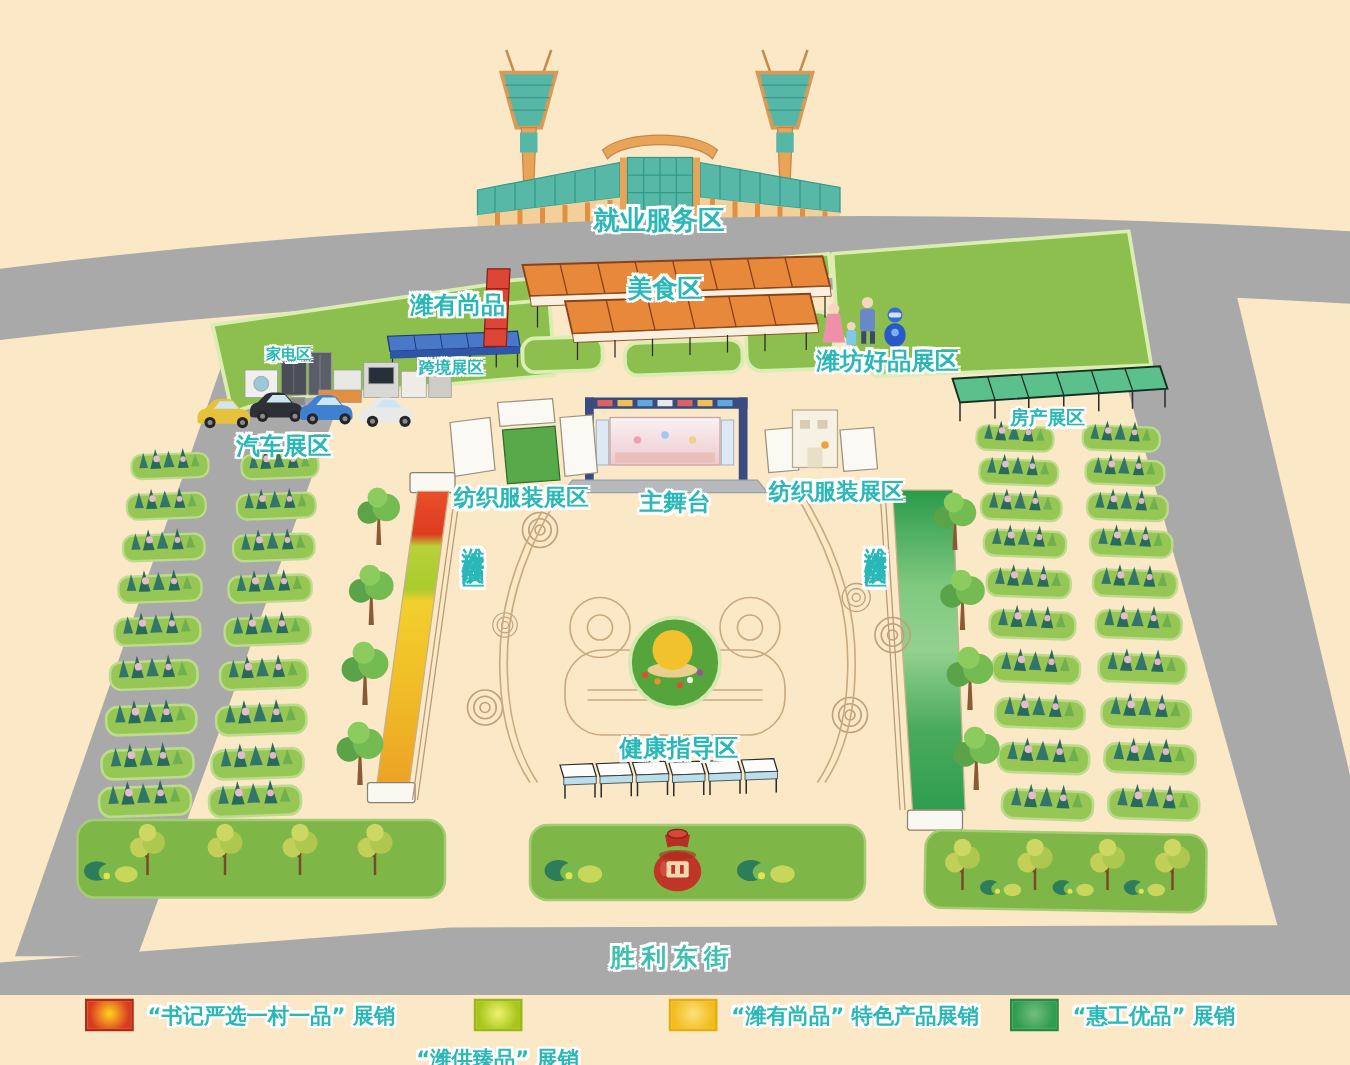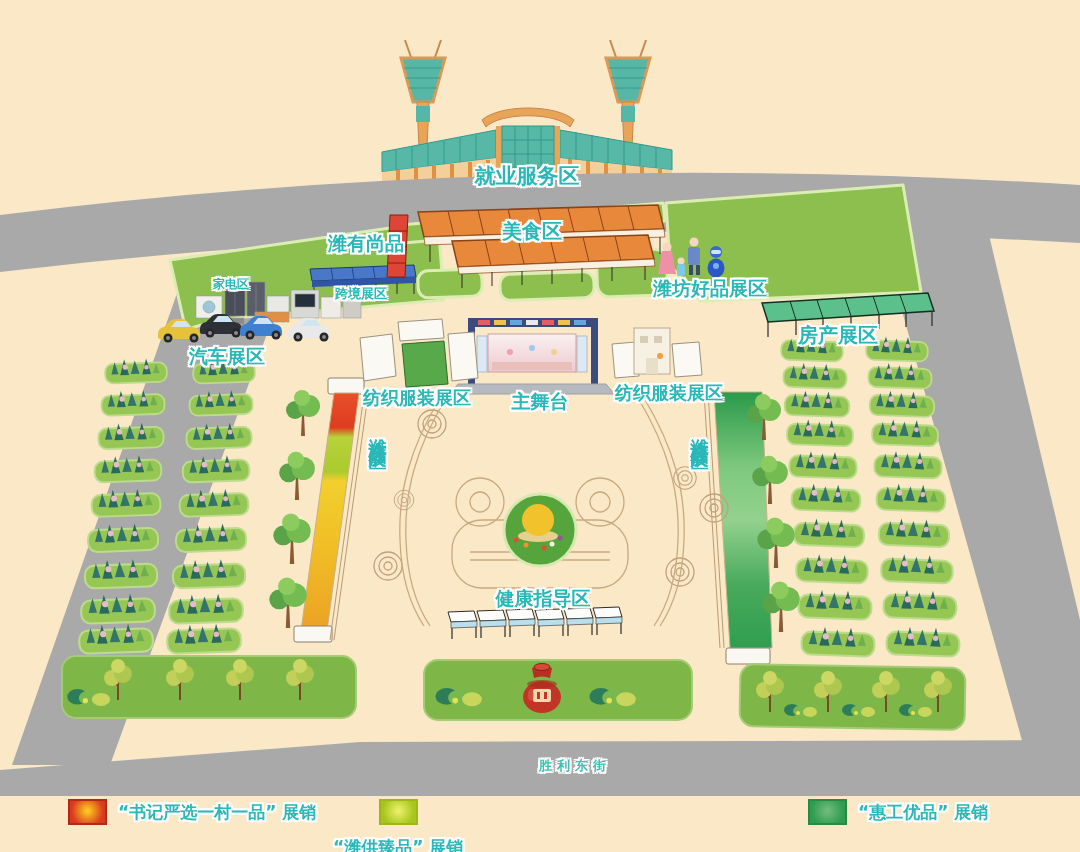--- a/index.html
+++ b/index.html
@@ -489,36 +489,40 @@
   </g>
 </svg>
 
 <div class="lbl" style="left:527px;top:176px;font-size:21px;">就业服务区</div>
 <div class="lbl" style="left:366px;top:244px;font-size:19px;">潍有尚品</div>
 <div class="lbl" style="left:532px;top:231px;font-size:20px;">美食区</div>
 <div class="lbl" style="left:231px;top:284px;font-size:12px;">家电区</div>
 <div class="lbl" style="left:361px;top:294px;font-size:13px;">跨境展区</div>
 <div class="lbl" style="left:710px;top:289px;font-size:19px;">潍坊好品展区</div>
 <div class="lbl" style="left:227px;top:357px;font-size:19px;">汽车展区</div>
-<div class="lbl" style="left:838px;top:335px;font-size:20px;">房产展区</div>
+<div class="lbl" style="left:838px;top:335px;font-size:15px;">房产展区</div>
 <div class="lbl" style="left:417px;top:398px;font-size:18px;">纺织服装展区</div>
 <div class="lbl" style="left:540px;top:402px;font-size:19px;">主舞台</div>
 <div class="lbl" style="left:669px;top:393px;font-size:18px;">纺织服装展区</div>
 <div class="lbl lbl-v" style="left:377px;top:424px;font-size:18px;">潍坊好品展区</div>
 <div class="lbl lbl-v" style="left:699px;top:424px;font-size:18px;">潍坊好品展区</div>
 <div class="lbl" style="left:543px;top:599px;font-size:19px;">健康指导区</div>
-<div class="lbl street" style="left:538px;top:766px;font-size:13px;margin-left:37px;">胜利东街</div>
+<div class="lbl street" style="left:538px;top:766px;font-size:20px;">胜利东街</div>
 
 <div id="legend">
   <div class="legend-item" style="left:68px;">
     <span class="swatch" style="background: radial-gradient(circle at 50% 45%, rgb(255, 211, 32) 0%, rgb(217, 58, 32) 75%); border-color: rgb(178, 42, 20);"></span>
     <span class="legend-text">“书记严选一村一品” 展销</span>
   </div>
   <div class="legend-item" style="left:333px;flex-direction:column;">
     <span class="swatch" style="background: radial-gradient(circle at 50% 45%, rgb(238, 242, 110) 0%, rgb(167, 197, 27) 75%); border-color: rgb(156, 184, 22);"></span>
     <span class="legend-text">“潍供臻品” 展销</span>
   </div>
+  <div class="legend-item" style="left:535px;">
+    <span class="swatch" style="background: radial-gradient(circle at 50% 45%, rgb(251, 225, 124) 0%, rgb(243, 189, 30) 75%); border-color: rgb(228, 173, 18);"></span>
+    <span class="legend-text">“潍有尚品” 特色产品展销</span>
+  </div>
   <div class="legend-item" style="left:808px;">
     <span class="swatch" style="background: radial-gradient(circle at 50% 45%, rgb(116, 189, 126) 0%, rgb(46, 157, 79) 75%); border-color: rgb(39, 137, 68);"></span>
     <span class="legend-text">“惠工优品” 展销</span>
   </div>
 </div>
 </div>
 
 </body></html>

